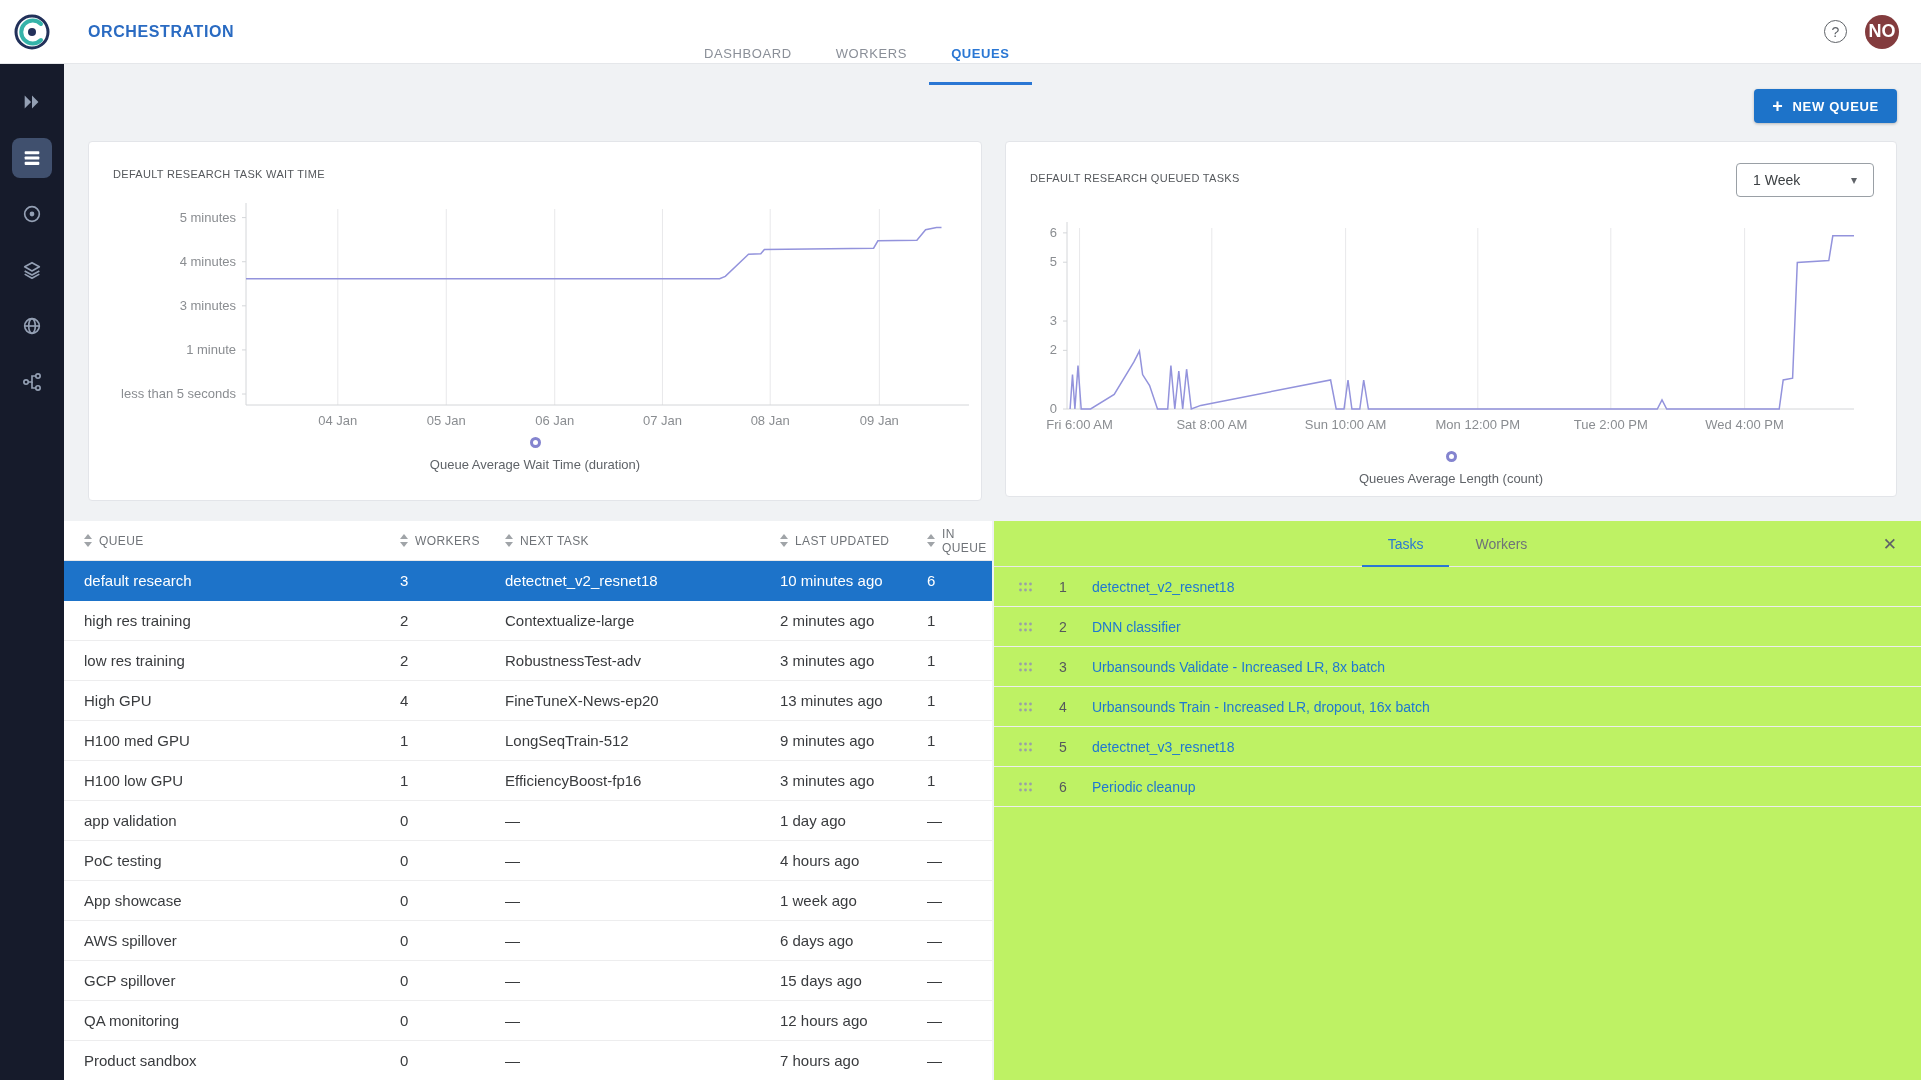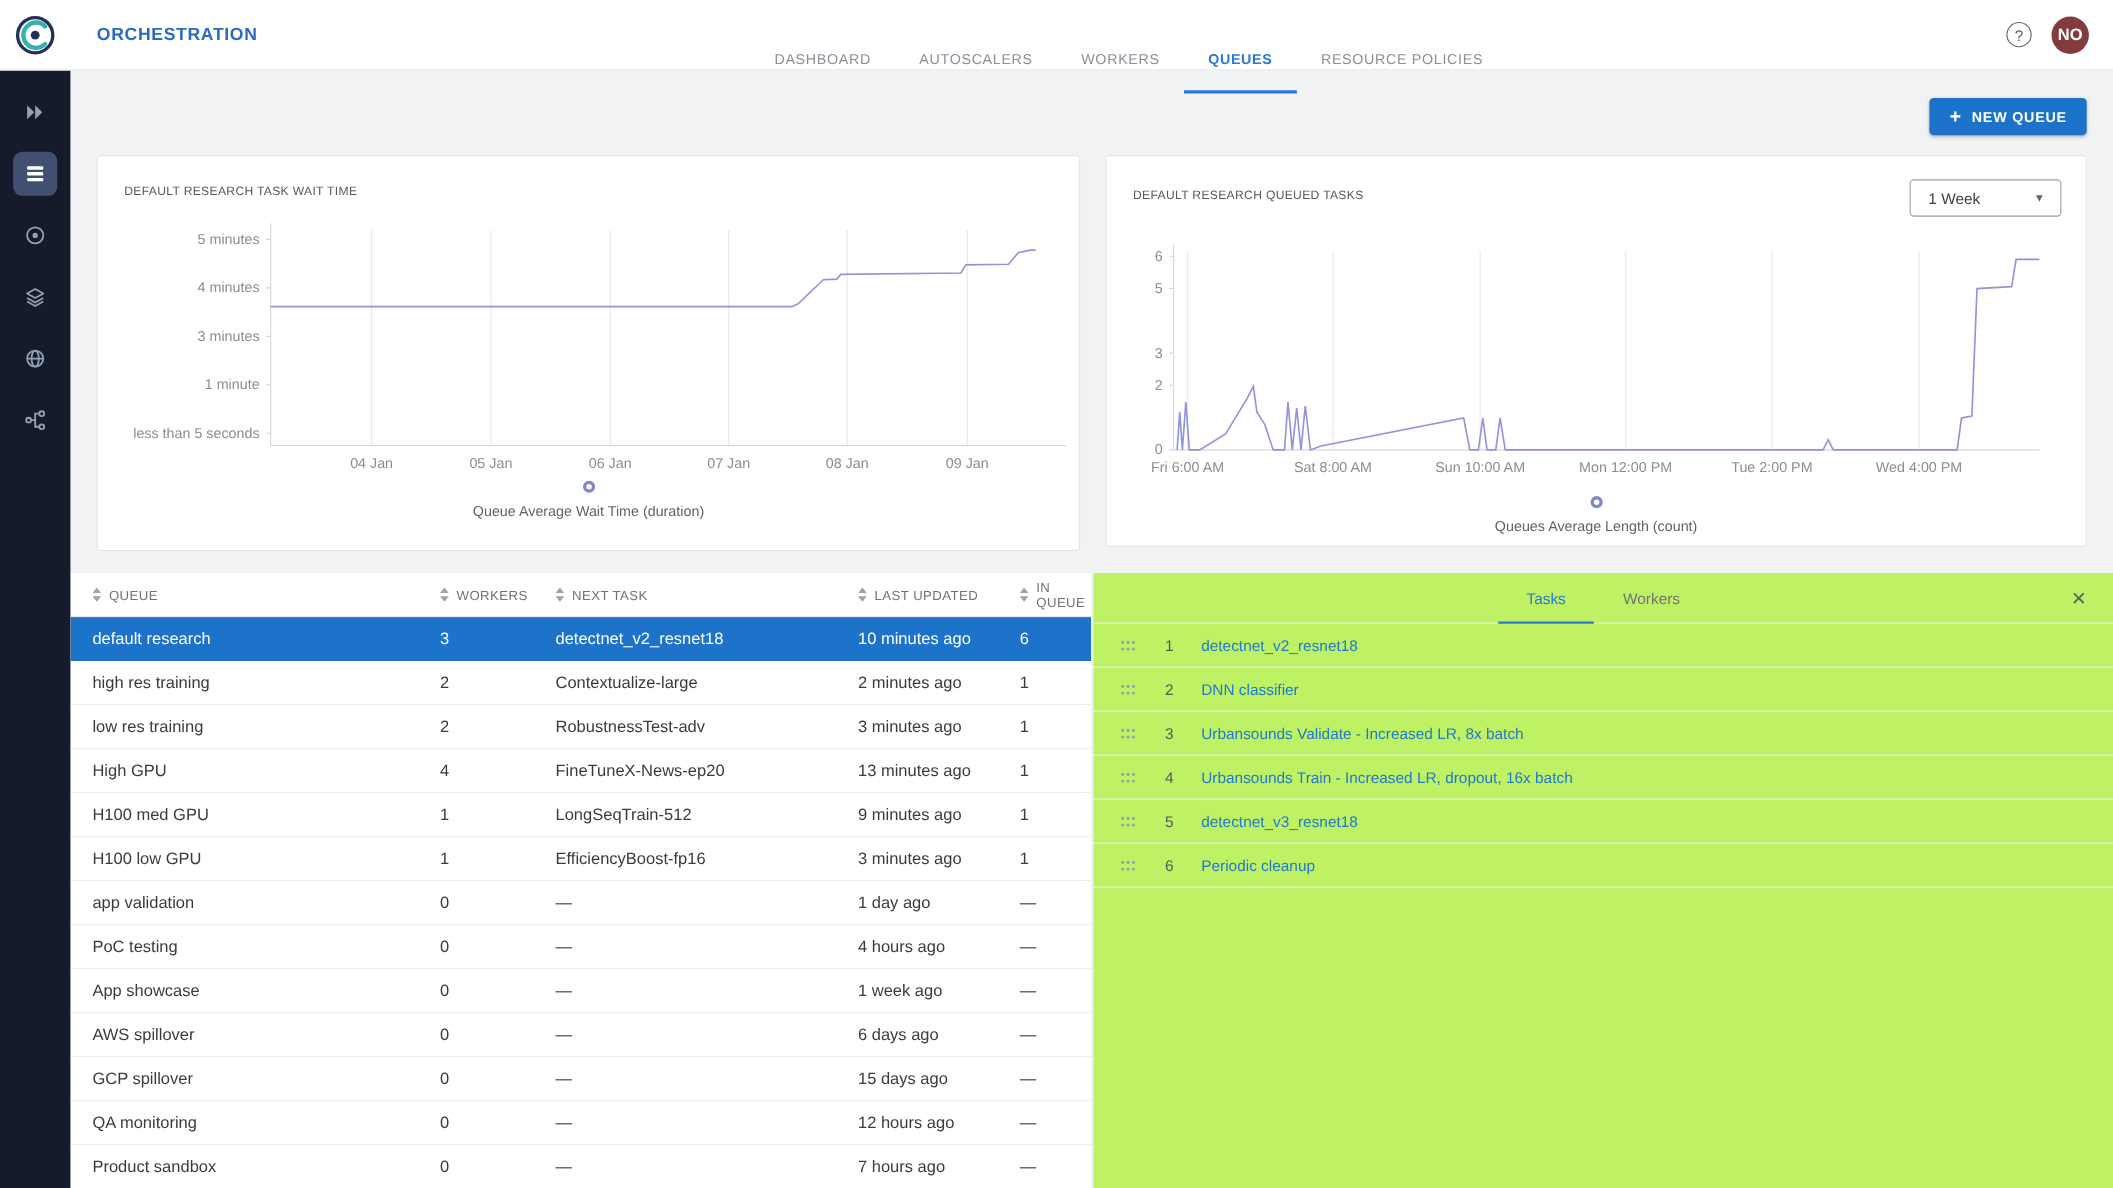--- a/index.html
+++ b/index.html
@@ -17,21 +17,21 @@
   .logo-box{width:64px;display:flex;justify-content:center;align-items:center;}
   .brand{color:#2a6bc2;font-size:16px;font-weight:bold;letter-spacing:0.6px;margin-left:24px;}
   .main-nav{position:absolute;left:682px;top:0;height:64px;display:flex;margin-top:21px;}
   .nav-item{height:64px;display:flex;align-items:center;padding:0 22px;font-size:13px;
     color:#8a8f98;letter-spacing:0.6px;cursor:pointer;}
   .nav-item.active{color:#2a77d4;box-shadow:inset 0 -3px 0 #2a77d4;font-weight:bold;}
   .header-right{margin-left:auto;display:flex;align-items:center;gap:18px;margin-right:22px;}
   .help-circle{width:23px;height:23px;border:1.6px solid #5f6368;border-radius:50%;
     display:flex;align-items:center;justify-content:center;font-size:14px;color:#5f6368;cursor:pointer;}
   .avatar{width:34px;height:34px;border-radius:50%;background:#833c3e;color:#fff;
-    display:flex;align-items:center;justify-content:center;font-size:15px;font-weight:bold;cursor:pointer;}
+    display:flex;align-items:center;justify-content:center;font-size:18px;font-weight:bold;cursor:pointer;}
 
   
   .sidebar{position:absolute;top:64px;left:0;width:64px;bottom:0;background:#161b2b;
     display:flex;flex-direction:column;align-items:center;padding-top:18px;gap:16px;z-index:9;}
   .side-icon{width:40px;height:40px;border-radius:8px;display:flex;align-items:center;
     justify-content:center;color:#94a0b4;cursor:pointer;}
   .side-icon.active{background:#40506e;color:#fff;}
   .side-icon svg{display:block;}
 
   
@@ -93,24 +93,22 @@
   <div class="logo-box">
     <svg width="40" height="40" viewBox="0 0 40 40">
       <circle cx="20" cy="20" r="16" fill="none" stroke="#22315a" stroke-width="3"></circle>
       <path d="M29 12 A11.5 11.5 0 1 0 29 28" fill="none" stroke="#35b3a9" stroke-width="4" stroke-linecap="round"></path>
       <circle cx="20" cy="20" r="4" fill="#22315a"></circle>
     </svg>
   </div>
   <div class="brand">ORCHESTRATION</div>
   <nav class="main-nav" id="main-nav">
       <div class="nav-item">DASHBOARD</div>
-      <div class="nav-item">AUTOSCALERS</div>
       <div class="nav-item">WORKERS</div>
       <div class="nav-item active">QUEUES</div>
-      <div class="nav-item">RESOURCE POLICIES</div>
     </nav>
   <div class="header-right">
     <div class="help-circle">
       <span>?</span>
     </div>
     <div class="avatar">
       <span>NO</span>
     </div>
   </div>
 </header>

